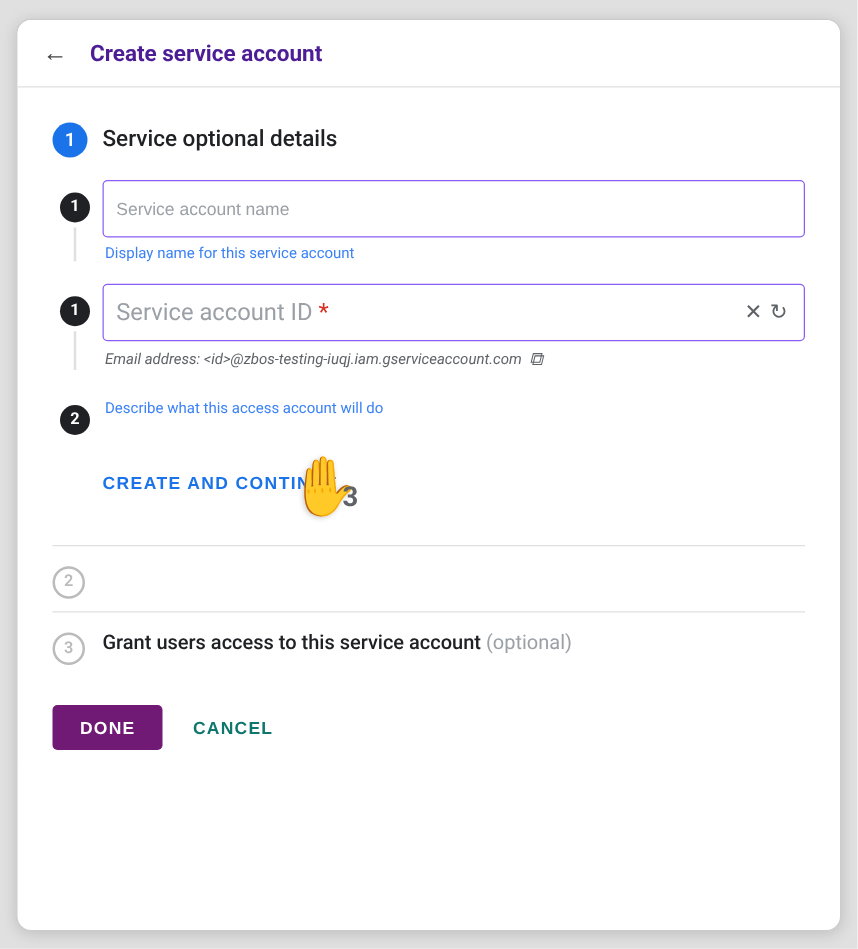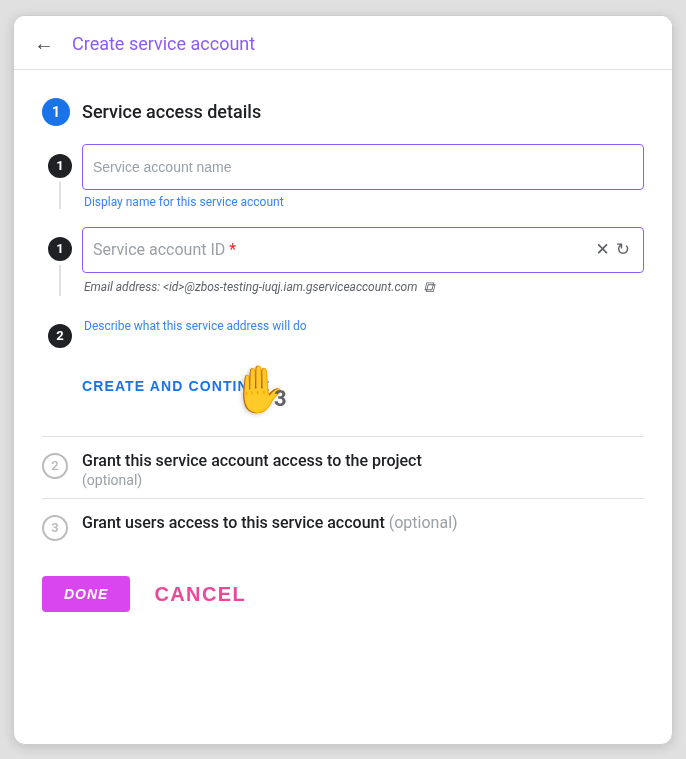--- a/index.html
+++ b/index.html
@@ -35,22 +35,22 @@
       color: #444;
       font-size: 20px;
       background: none;
       border: none;
       padding: 2px 4px;
       display: flex;
       align-items: center;
     }
     .dialog-title {
       font-size: 18px;
-      font-weight: 400;
-      color: #8b5cf6;
+      font-weight: 700;
+      color: #4c1d95;
     }
     .dialog-body {
       padding: 18px 28px 24px 28px;
     }
 
     
     .section-header {
       display: flex;
       align-items: center;
       margin-bottom: 18px;
@@ -148,21 +148,21 @@
       color: #5f6368;
       font-size: 17px;
       padding: 0 3px;
       display: flex;
       align-items: center;
     }
     .required-star {
       color: #d93025;
     }
     .id-label {
-      font-size: 16px;
+      font-size: 19px;
       color: #9aa0a6;
     }
     .email-row {
       display: flex;
       align-items: center;
       margin-top: 5px;
       padding-left: 2px;
       font-style: italic;
     }
     .email-text {
@@ -266,37 +266,36 @@
 
     
     .dialog-footer {
       display: flex;
       align-items: center;
       padding: 14px 28px 18px 28px;
       margin-top: 8px;
       gap: 16px;
     }
     .done-btn {
-      background: #d946ef;
+      background: #701a75;
       color: #fff;
       border: none;
       border-radius: 4px;
       font-size: 14px;
       font-weight: 700;
       letter-spacing: 0.07em;
       padding: 10px 22px;
       cursor: pointer;
       text-transform: uppercase;
-      font-style: italic;
     }
     .cancel-btn {
       background: none;
       border: none;
-      color: #ec4899;
-      font-size: 20px;
+      color: #0f766e;
+      font-size: 14px;
       font-weight: 700;
       letter-spacing: 0.07em;
       cursor: pointer;
       text-transform: uppercase;
       padding: 10px 8px;
     }
   </style>
 </head>
 <body>
 
@@ -306,21 +305,21 @@
     <button class="back-btn">
       <span>←</span>
     </button>
     <span class="dialog-title">Create service account</span>
   </div>
 
   <div class="dialog-body">
 
     <div class="section-header">
       <div class="step-circle-blue">1</div>
-      <span class="section-title">Service access details</span>
+      <span class="section-title">Service optional details</span>
     </div>
 
     <div class="form-group">
       <div class="connector-col">
         <div class="step-num-black">1</div>
         <div class="connector-line"></div>
       </div>
       <div class="field-col">
         <div class="input-row">
           <input type="text" placeholder="Service account name" style="">
@@ -351,44 +350,39 @@
         </div>
       </div>
     </div>
 
     <div class="form-group">
       <div class="connector-col">
         <div class="step-num-black">2</div>
         <div class="connector-line"></div>
       </div>
       <div class="field-col">
-        <span class="input-hint">Describe what this service address will do</span>
+        <span class="input-hint">Describe what this access account will do</span>
       </div>
     </div>
 
     <div class="action-row">
       <button class="create-btn">CREATE AND CONTINUE</button>
       <span class="cursor-hand">🤚</span>
       <span class="cursor-num">3</span>
     </div>
 
   </div>
 
   <hr class="divider-line">
 
   <div class="lower-section">
     <div class="lower-step">
       <div class="step-circle-outline">
         <span>2</span>
       </div>
-      <div class="lower-step-content">
-        <span class="lower-step-title">Grant this service account access to the project</span>
-        <span class="lower-step-optional"> </span>
-        <div class="optional-sub">(optional)</div>
-      </div>
     </div>
   </div>
 
   <hr class="divider-line">
 
   <div class="lower-section">
     <div class="lower-step">
       <div class="step-circle-outline">
         <span>3</span>
       </div>

